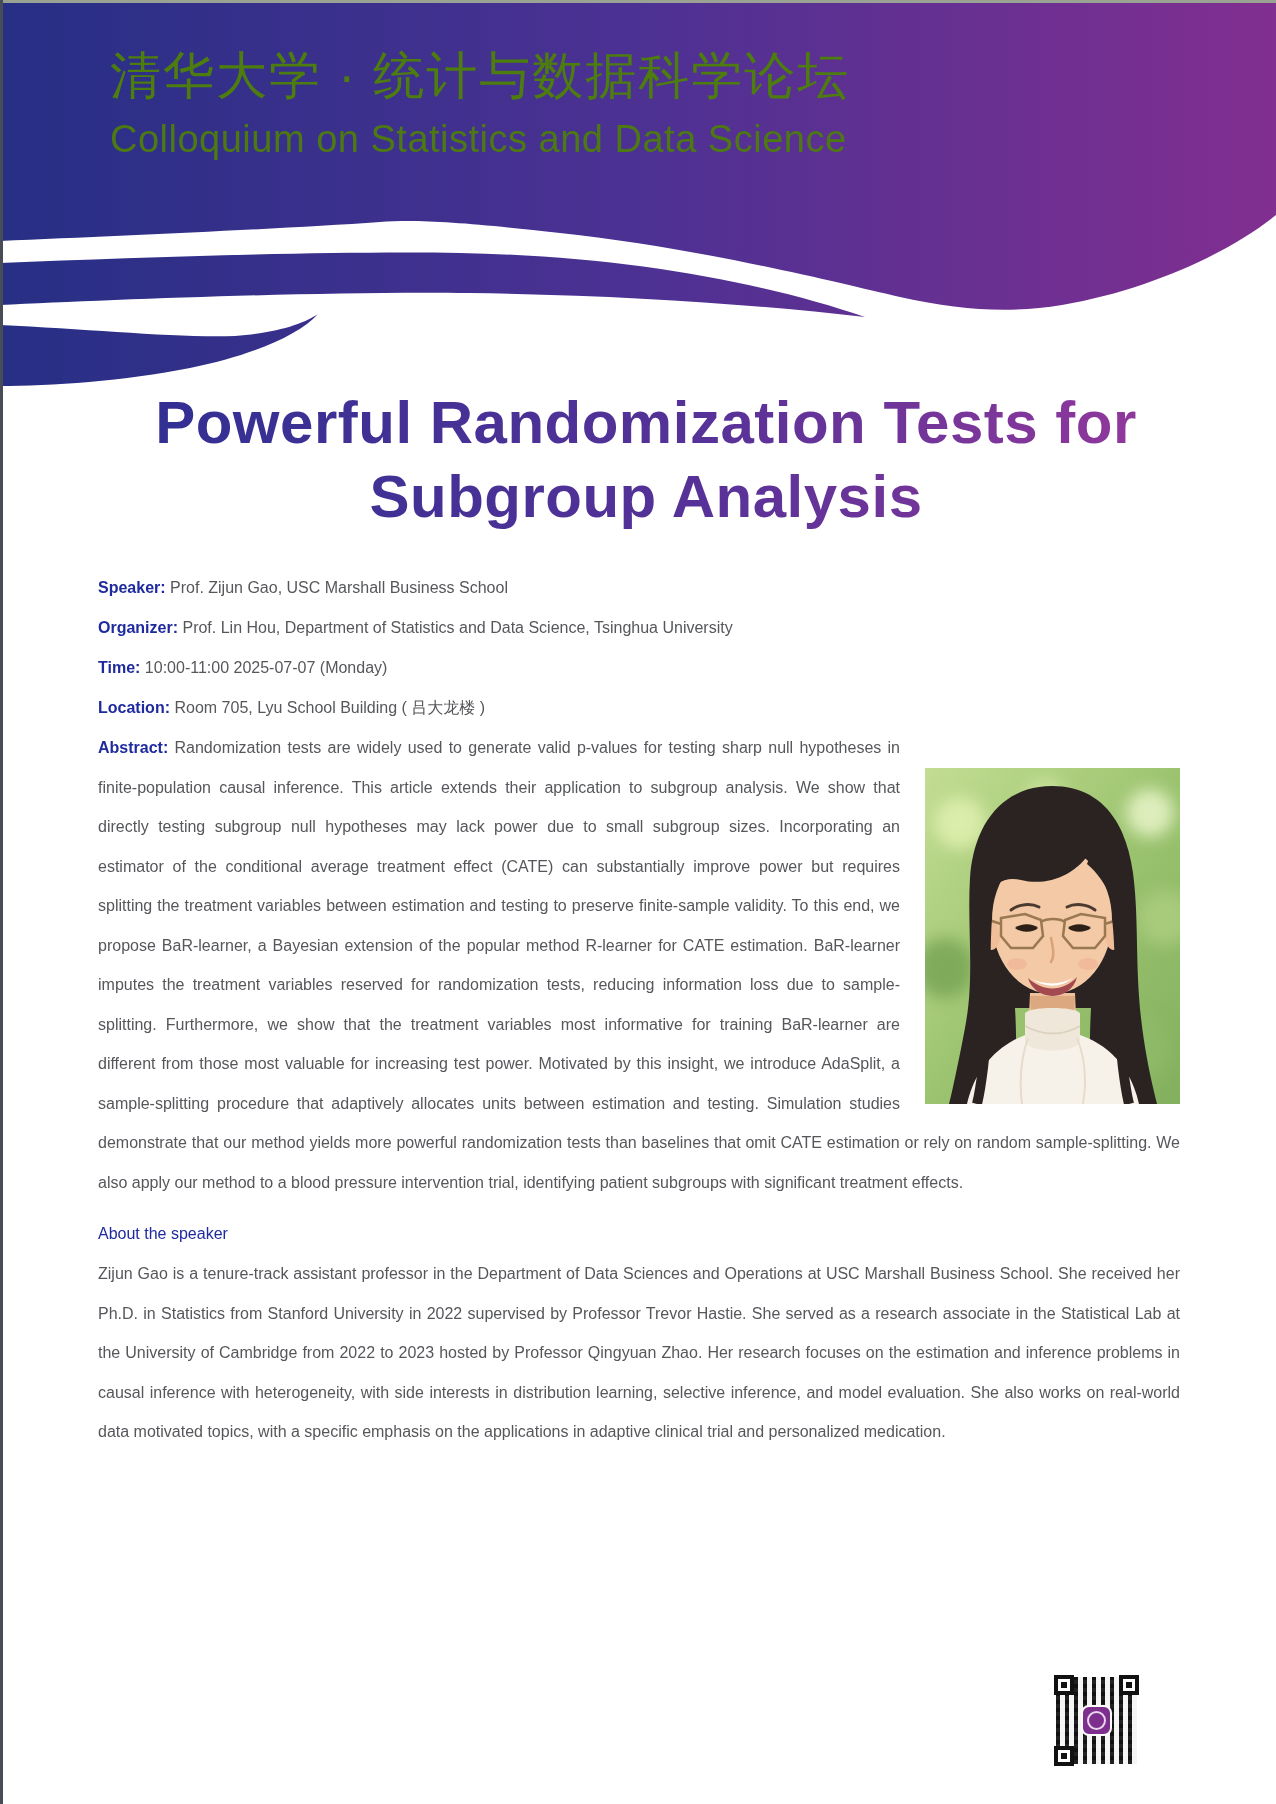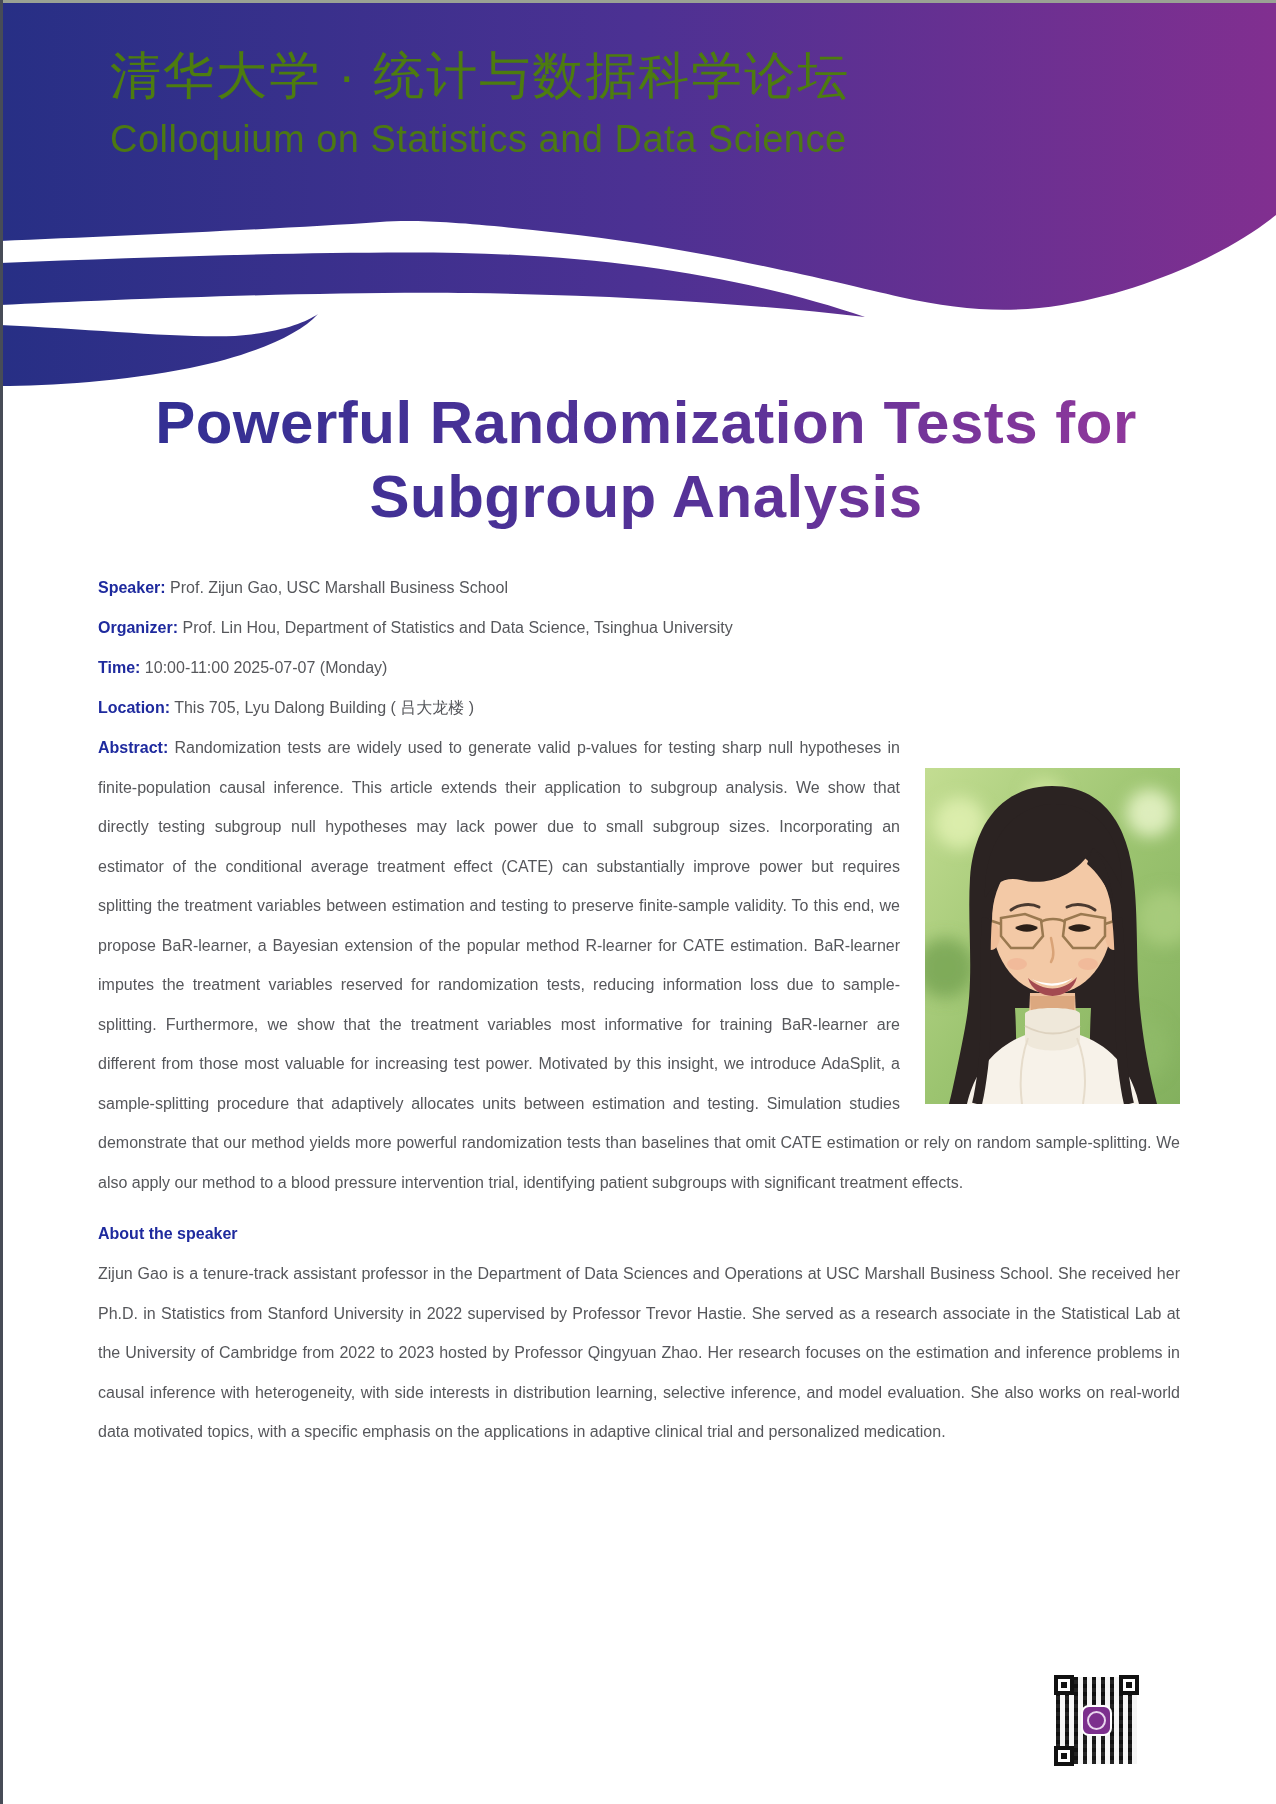--- a/index.html
+++ b/index.html
@@ -27,21 +27,21 @@
   }
 
   
   .content{
     position:absolute;left:98px;top:568px;width:1082px;z-index:3;
     font-size:16px;color:#56575b;
   }
   .info-row{line-height:40px;white-space:nowrap;}
   .lbl{color:#1e2a9e;font-weight:bold;}
   .abstract-para{margin:0;text-align:justify;line-height:39.5px;}
-  .about-head{color:#1e2a9e;font-weight:bold;line-height:40px;margin-top:12px;}
+  .about-head{color:#1e2a9e;font-weight:normal;line-height:40px;margin-top:12px;}
   .about-para{margin:0;text-align:justify;line-height:39.5px;}
 
   
   .photo-wrap{
     float:right;width:255px;height:336px;margin:40px 0 16px 25px;
     overflow:hidden;
   }
 
   
   .footer-svg{position:absolute;left:0;top:1600px;z-index:1;}
@@ -133,21 +133,21 @@
     <div class="info-row">
       <span class="lbl">Organizer:</span>
       <span class="val">Prof. Lin Hou, Department of Statistics and Data Science, Tsinghua University</span>
     </div>
     <div class="info-row">
       <span class="lbl">Time:</span>
       <span class="val">10:00-11:00 2025-07-07 (Monday)</span>
     </div>
     <div class="info-row">
       <span class="lbl">Location:</span>
-      <span class="val">This 705, Lyu Dalong Building ( 吕大龙楼 )</span>
+      <span class="val">Room 705, Lyu School Building ( 吕大龙楼 )</span>
     </div>
 
     <p class="abstract-para">
       
       <span class="photo-wrap">
         <svg width="255" height="336" viewBox="0 0 255 336">
           <defs>
             <linearGradient id="bokeh" x1="0" y1="0" x2="1" y2="1">
               <stop offset="0" stop-color="#c3dd92"></stop>
               <stop offset="0.5" stop-color="#9cc470"></stop>

